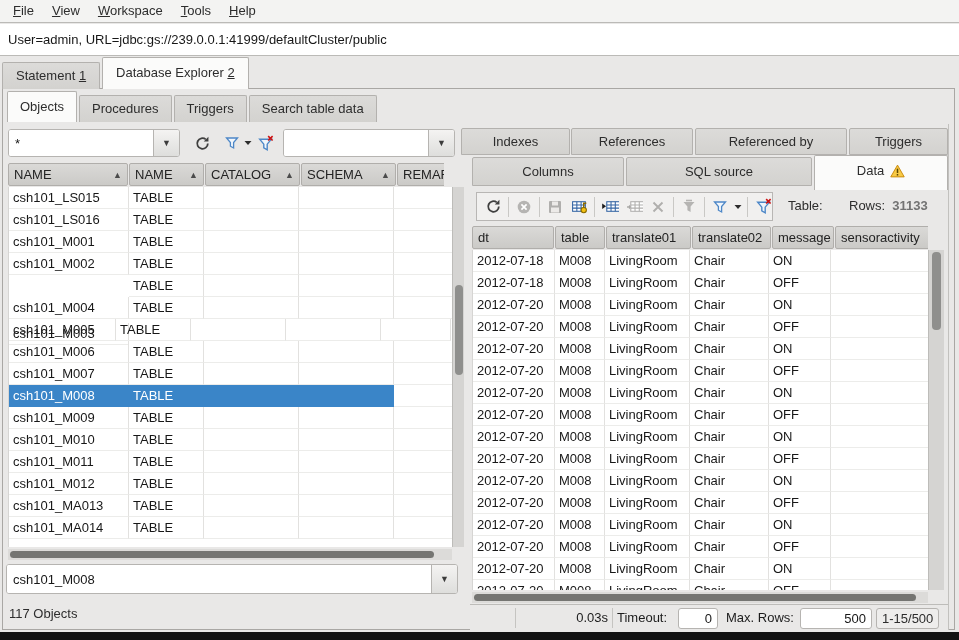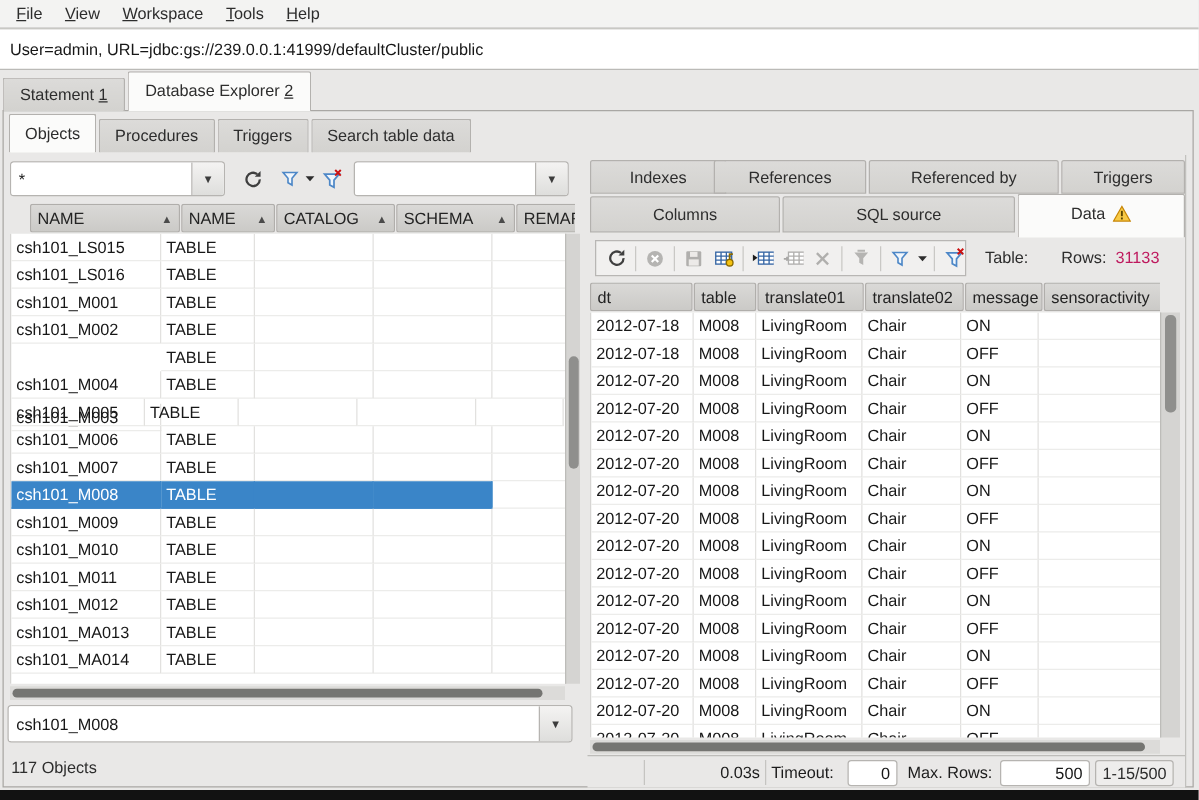--- a/index.html
+++ b/index.html
@@ -58,21 +58,21 @@
   .dtab { position:absolute; border:1px solid #b3b1ae; background:linear-gradient(#dcdbd9,#d3d2cf); text-align:center; color:#2d2d2d; border-radius:2px 2px 0 0; }
   .dtab.active { background:#fbfbfa; border-bottom:none; z-index:2; }
   .dtab .warn { display:inline-block; vertical-align:-3px; margin-left:6px; }
 
   
   .toolbar-box { position:absolute; top:192px; left:476px; width:297px; height:29px; border:1px solid #b8b6b4; background:#f1f0ef; display:flex; align-items:center; padding:0 4px; overflow:hidden; }
   .ticon { width:24px; height:20px; display:flex; align-items:center; justify-content:center; flex:none; }
   .ticon.narrow { width:12px; }
   .tsep { width:1px; height:20px; background:#c9c8c5; margin:0 3px; flex:none; }
   .tlabel { position:absolute; top:198px; color:#2d2d2d; }
-  .tvalue { font-weight:normal; color:#be185d; }
+  .tvalue { font-weight:bold; color:#737373; }
 
   
   .statusbar-left { position:absolute; top:606px; left:9px; color:#2d2d2d; }
   .rstatus { position:absolute; top:604px; left:470px; width:478px; height:26px; border-top:1px solid #bdbcb9; background:#e9e8e7; }
   .rstatus .sep { position:absolute; top:3px; width:1px; height:20px; background:#c5c4c1; }
   .sinput { position:absolute; top:3px; height:21px; border:1px solid #b6b4b1; border-radius:3px; background:#fff; text-align:right; padding:0 5px; font:inherit; color:#171717; }
   .badge { position:absolute; top:3px; height:21px; line-height:19px; border:1px solid #b6b4b1; border-radius:3px; padding:0 5px; background:#eeedec; color:#2d2d2d; }
 
   .blackbar { position:absolute; top:632px; left:0; width:959px; height:8px; background:#121212; }
   .rightedge { position:absolute; top:124px; left:948px; width:1px; height:506px; background:#c2c1be; }
@@ -132,21 +132,21 @@
       <svg width="17" height="17" viewBox="0 0 16 16">
         <path d="M2.5 3h11L9.6 7.6V13l-3.2-1.8V7.6z" fill="#f0f6fc" stroke="#4d87c7" stroke-width="1.3" transform="translate(0,1)"></path>
         <path d="M10.5 1l4.2 4.2M14.7 1l-4.2 4.2" stroke="#cc1111" stroke-width="1.5"></path>
       </svg>
     </div>
   <div class="combo" style="top:129px; left:283px; width:172px; height:28px;">
     <input value="" style="">
     <div class="cbtn">▼</div>
   </div>
 
-  <div class="thdr" style="top:163px; left:24px; width:436px;" id="obj-header">
+  <div class="thdr" style="top:163px; left:8px; width:436px;" id="obj-header">
       <div class="hcell" style="width: 120px;">
         <span>NAME</span>
         <span class="sort">▲</span>
       </div>
       <div class="hcell" style="width: 75px;">
         <span>NAME</span>
         <span class="sort">▲</span>
       </div>
       <div class="hcell" style="width: 95px;">
         <span>CATALOG</span>
@@ -282,21 +282,21 @@
     <div class="thumb" style="left:2px; width:424px;"></div>
   </div>
 
   <div class="combo" style="top:564px; left:6px; width:452px; height:30px;">
     <input value="csh101_M008" style="">
     <div class="cbtn">▼</div>
   </div>
   <div class="statusbar-left">117 Objects</div>
 
   <div id="dtabs1">
-      <div class="dtab" style="top: 128px; left: 472px; width: 109px; height: 27px; line-height: 25px; position: absolute;">Indexes</div>
+      <div class="dtab" style="top: 128px; left: 461px; width: 109px; height: 27px; line-height: 25px; position: absolute;">Indexes</div>
       <div class="dtab" style="top: 128px; left: 571px; width: 122px; height: 27px; line-height: 25px; position: absolute;">References</div>
       <div class="dtab" style="top: 128px; left: 695px; width: 152px; height: 27px; line-height: 25px; position: absolute;">Referenced by</div>
       <div class="dtab" style="top: 128px; left: 849px; width: 99px; height: 27px; line-height: 25px; position: absolute;">Triggers</div>
     </div>
   <div id="dtabs2">
       <div class="dtab" style="top: 157px; left: 472px; width: 152px; height: 29px; line-height: 27px; position: absolute;">Columns</div>
       <div class="dtab" style="top: 157px; left: 626px; width: 186px; height: 29px; line-height: 27px; position: absolute;">SQL source</div>
       <div class="dtab active" style="top: 155px; left: 814px; width: 134px; height: 35px; line-height: 30px; position: absolute;">Data<span class="warn"><svg width="15" height="14" viewBox="0 0 16 15">
             <path d="M8 1.2L15.2 13.8H0.8z" fill="#f8ca45" stroke="#c78607"></path>
             <rect x="7.2" y="5" width="1.6" height="4.6" fill="#5d4700"></rect>

